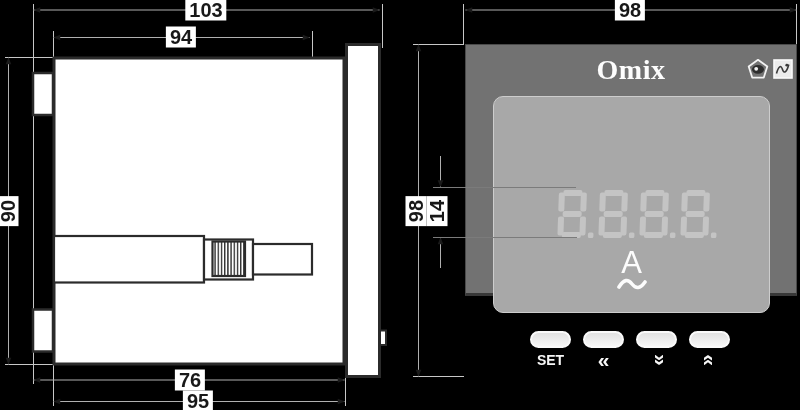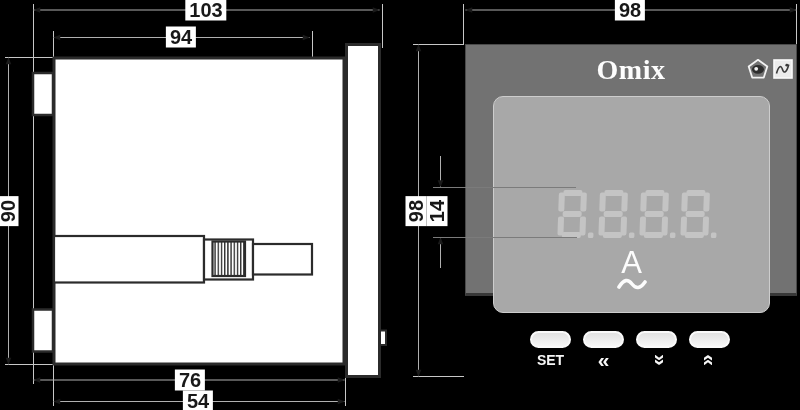--- a/index.html
+++ b/index.html
@@ -95,21 +95,21 @@
     <rect class="ol" x="33" y="73" width="20" height="42" stroke-width="2.5"></rect>
     <rect class="ol" x="33" y="309.5" width="20" height="42" stroke-width="2.5"></rect>
     <rect class="ol" x="346.5" y="44.5" width="33" height="332" stroke-width="3"></rect>
     <rect class="ol" x="380" y="330.5" width="6" height="14.5" stroke-width="2"></rect>
   </svg>
 
   <span class="dim" style="left:206px;top:10px">103</span>
   <span class="dim" style="left:181px;top:37px">94</span>
   <span class="dim rot" style="left:8px;top:211px">90</span>
   <span class="dim" style="left:190px;top:380px">76</span>
-  <span class="dim" style="left:198px;top:401px">54</span>
+  <span class="dim" style="left:198px;top:401px">95</span>
   <span class="dim" style="left:630px;top:10px">98</span>
   <span class="dim rot" style="left:416px;top:211px">98</span>
   <span class="dim rot" style="left:437px;top:211px">14</span>
 
   <div class="panel">
     <div class="brand">Omix</div>
 
     <div class="marks">
       <svg width="22" height="22" viewBox="0 0 22 22">
         <polygon points="11,1.8 20.3,8.6 16.8,19.6 5.2,19.6 1.7,8.6" fill="none" stroke="#f2f2f2" stroke-width="1.8" stroke-linejoin="round"></polygon>

